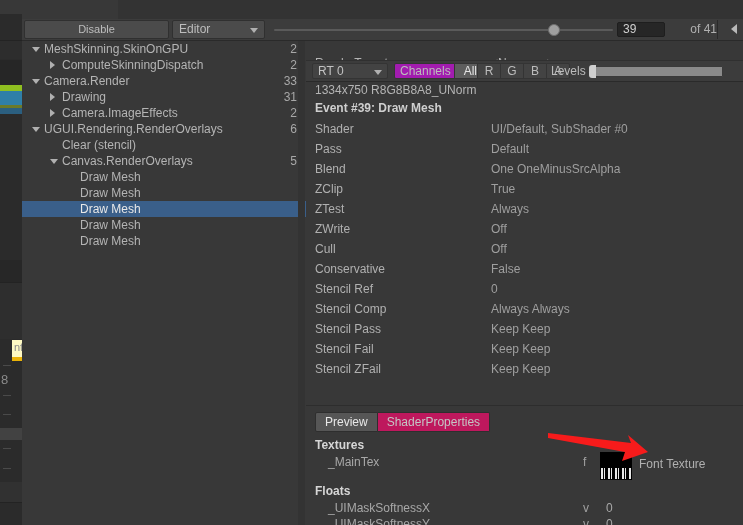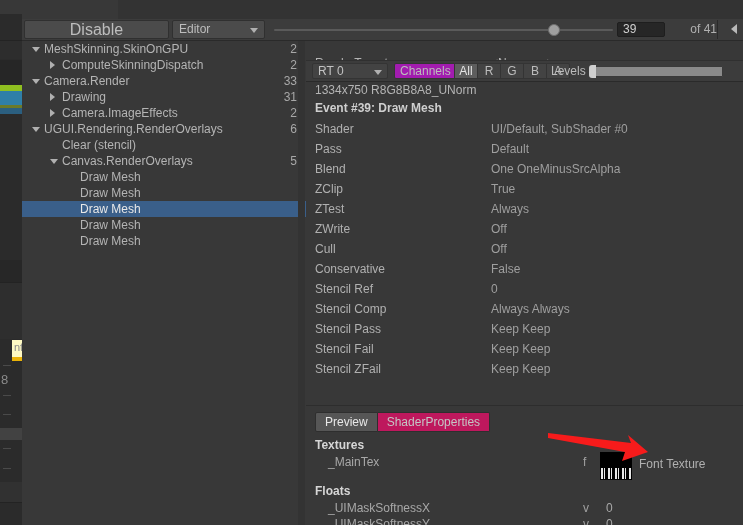--- a/index.html
+++ b/index.html
@@ -31,21 +31,21 @@
   .tab{position:absolute;left:12px;top:0px;height:19px;min-width:84px;
        background:#4b4b4b;border-top:2px solid #4878b4;box-sizing:border-box;
        color:#d2d2d2;font-size:12px;line-height:18px;padding:0 10px 0 10px;}
   .tabstrip-rest{position:absolute;left:96px;top:0;right:0;height:19px;background:#333;}
 
   
   .toolbar{position:absolute;left:22px;top:19px;right:0;height:21px;background:#3c3c3c;
            border-bottom:1px solid #2a2a2a;}
   .tb-disable{position:absolute;left:2px;top:1px;width:145px;height:19px;background:#4b4b4b;
               border:1px solid #303030;box-sizing:border-box;border-radius:2px;
-              color:#bdbdbd;font-size:16px;line-height:17px;text-align:center;}
+              color:#bdbdbd;font-size:11px;line-height:17px;text-align:center;}
   .tb-dd{position:absolute;left:150px;top:1px;width:93px;height:19px;background:#4b4b4b;
          border:1px solid #303030;box-sizing:border-box;border-radius:2px;
          color:#bdbdbd;font-size:12px;line-height:17px;padding-left:6px;}
   .tb-dd .caret{position:absolute;right:6px;top:7px;width:0;height:0;
          border-left:4px solid transparent;border-right:4px solid transparent;
          border-top:5px solid #b0b0b0;}
   .tb-slider{position:absolute;left:248px;top:1px;right:126px;height:19px;background:#3c3c3c;}
   .sl-track{position:absolute;left:4px;right:4px;top:9px;height:2px;background:#5a5a5a;border-radius:1px;}
   .sl-knob{position:absolute;left:278px;top:4px;width:12px;height:12px;border-radius:50%;
            background:#9f9f9f;border:1px solid #6e6e6e;box-sizing:border-box;}
@@ -89,21 +89,21 @@
          color:#c2c2c2;font-size:12px;line-height:14px;padding-left:5px;}
   .rt-dd .caret{position:absolute;right:5px;top:6px;width:0;height:0;
          border-left:4px solid transparent;border-right:4px solid transparent;
          border-top:5px solid #b0b0b0;}
   .ch-label{position:absolute;left:88px;top:2px;height:16px;line-height:15px;
             color:#bcbcbc;font-size:12px;padding:0 5px;background:#a21caf;
             border:1px solid #343434;box-sizing:border-box;border-radius:2px 0 0 2px;}
   .ch-btn{position:absolute;top:2px;height:16px;line-height:14px;width:24px;text-align:center;
           background:#434343;border:1px solid #343434;box-sizing:border-box;
           color:#bcbcbc;font-size:12px;}
-  .ch-btn.on{background:#5d5d5d;color:#e4e4e4;}
+  .ch-btn.on{background:#5d5d5d;color:#e4e4e4;text-align:right;}
   .lv-label{position:absolute;left:245px;top:3px;color:#bcbcbc;font-size:12px;}
   .lv-track{position:absolute;left:286px;top:5px;right:20px;height:11px;background:#8a8a8a;
             border:1px solid #3a3a3a;box-sizing:border-box;border-radius:1px;}
   .lv-knob{position:absolute;left:283px;top:4px;width:7px;height:13px;background:#cfcfcf;
            border-radius:3px 0 0 3px;}
 
   .rt-info{position:absolute;left:9px;top:42px;color:#b4b4b4;font-size:12px;}
   .rt-event{position:absolute;left:9px;top:60px;color:#cfcfcf;font-size:12px;font-weight:bold;}
 
   .props{position:absolute;left:0;top:78px;right:0;}

